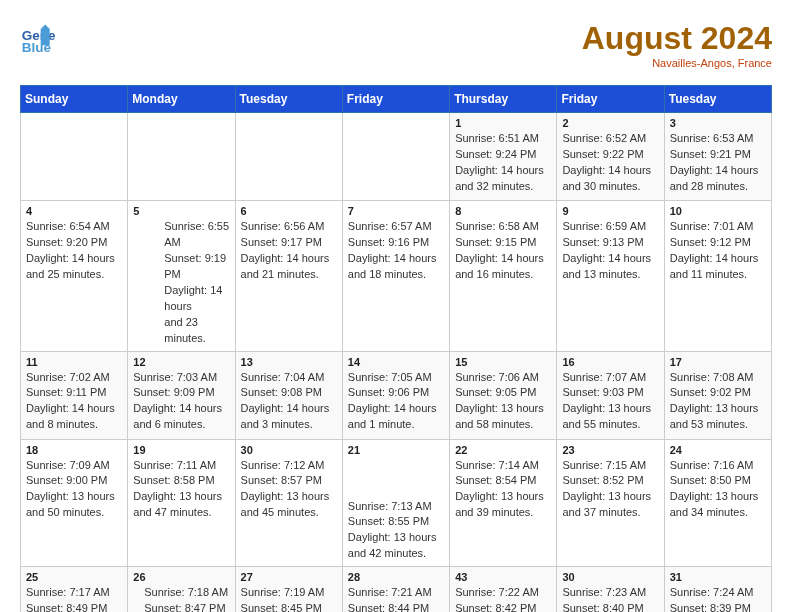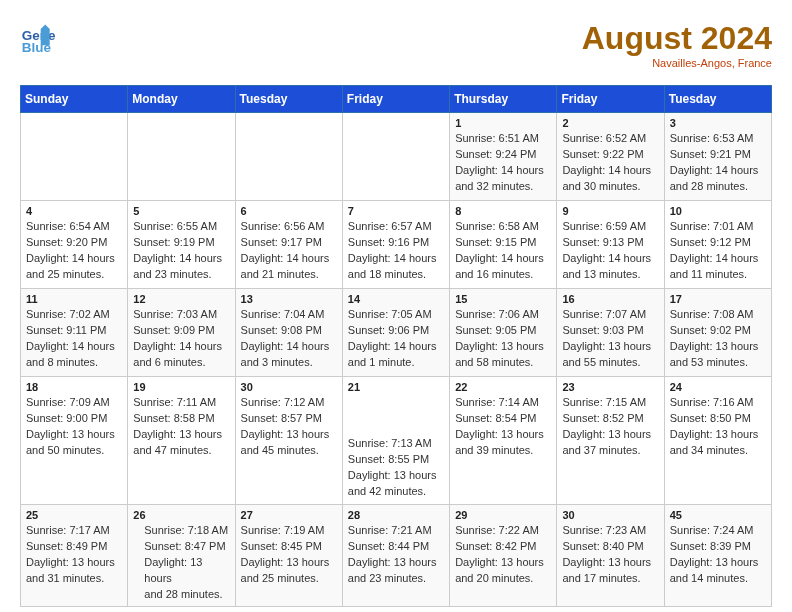--- a/index.html
+++ b/index.html
@@ -139,21 +139,21 @@
       <tr>
         <td>
           <div class="day-number">4</div>
           <div class="day-info" style="white-space: pre-line;">Sunrise: 6:54 AM
 Sunset: 9:20 PM
 Daylight: 14 hours
 and 25 minutes.</div>
         </td>
         <td>
           <div class="day-number">5</div>
-          <div class="day-info" style="white-space: pre-line;">Sunrise: 6:55 AM
+          <div class="day-info" style="white-space: pre-line; margin-left: 31px;">Sunrise: 6:55 AM
 Sunset: 9:19 PM
 Daylight: 14 hours
 and 23 minutes.</div>
         </td>
         <td>
           <div class="day-number">6</div>
           <div class="day-info" style="white-space: pre-line;">Sunrise: 6:56 AM
 Sunset: 9:17 PM
 Daylight: 14 hours
 and 21 minutes.</div>
@@ -312,35 +312,35 @@
 and 25 minutes.</div>
         </td>
         <td>
           <div class="day-number">28</div>
           <div class="day-info" style="white-space: pre-line;">Sunrise: 7:21 AM
 Sunset: 8:44 PM
 Daylight: 13 hours
 and 23 minutes.</div>
         </td>
         <td>
-          <div class="day-number">29</div>
+          <div class="day-number">43</div>
           <div class="day-info" style="white-space: pre-line;">Sunrise: 7:22 AM
 Sunset: 8:42 PM
 Daylight: 13 hours
 and 20 minutes.</div>
         </td>
         <td>
           <div class="day-number">30</div>
           <div class="day-info" style="white-space: pre-line;">Sunrise: 7:23 AM
 Sunset: 8:40 PM
 Daylight: 13 hours
 and 17 minutes.</div>
         </td>
         <td>
-          <div class="day-number">45</div>
+          <div class="day-number">31</div>
           <div class="day-info" style="white-space: pre-line;">Sunrise: 7:24 AM
 Sunset: 8:39 PM
 Daylight: 13 hours
 and 14 minutes.</div>
         </td>
       </tr>
     </tbody>
 </table>
 
 </body></html>

